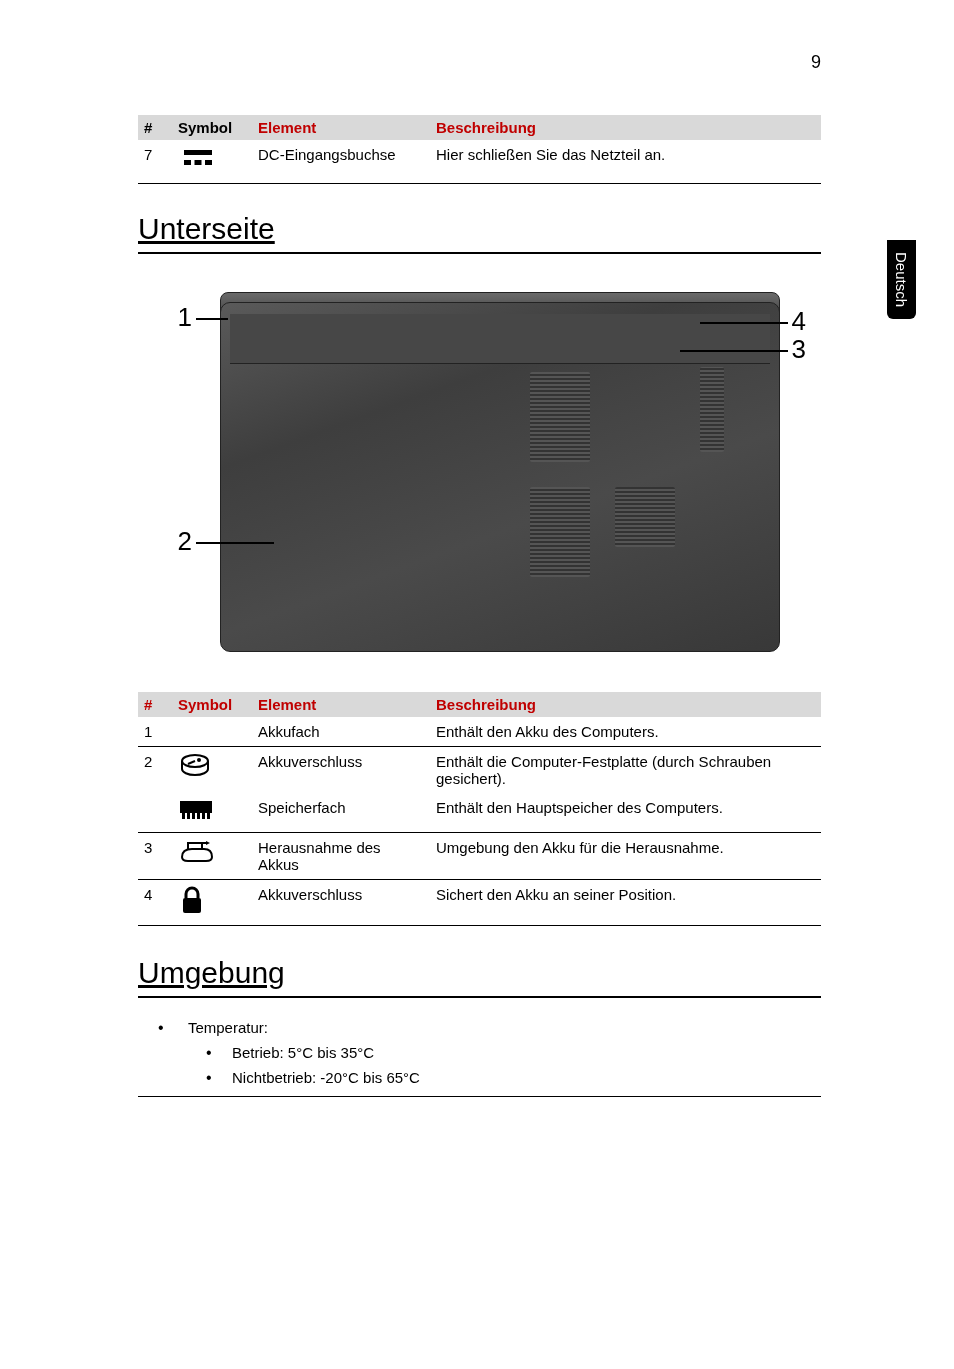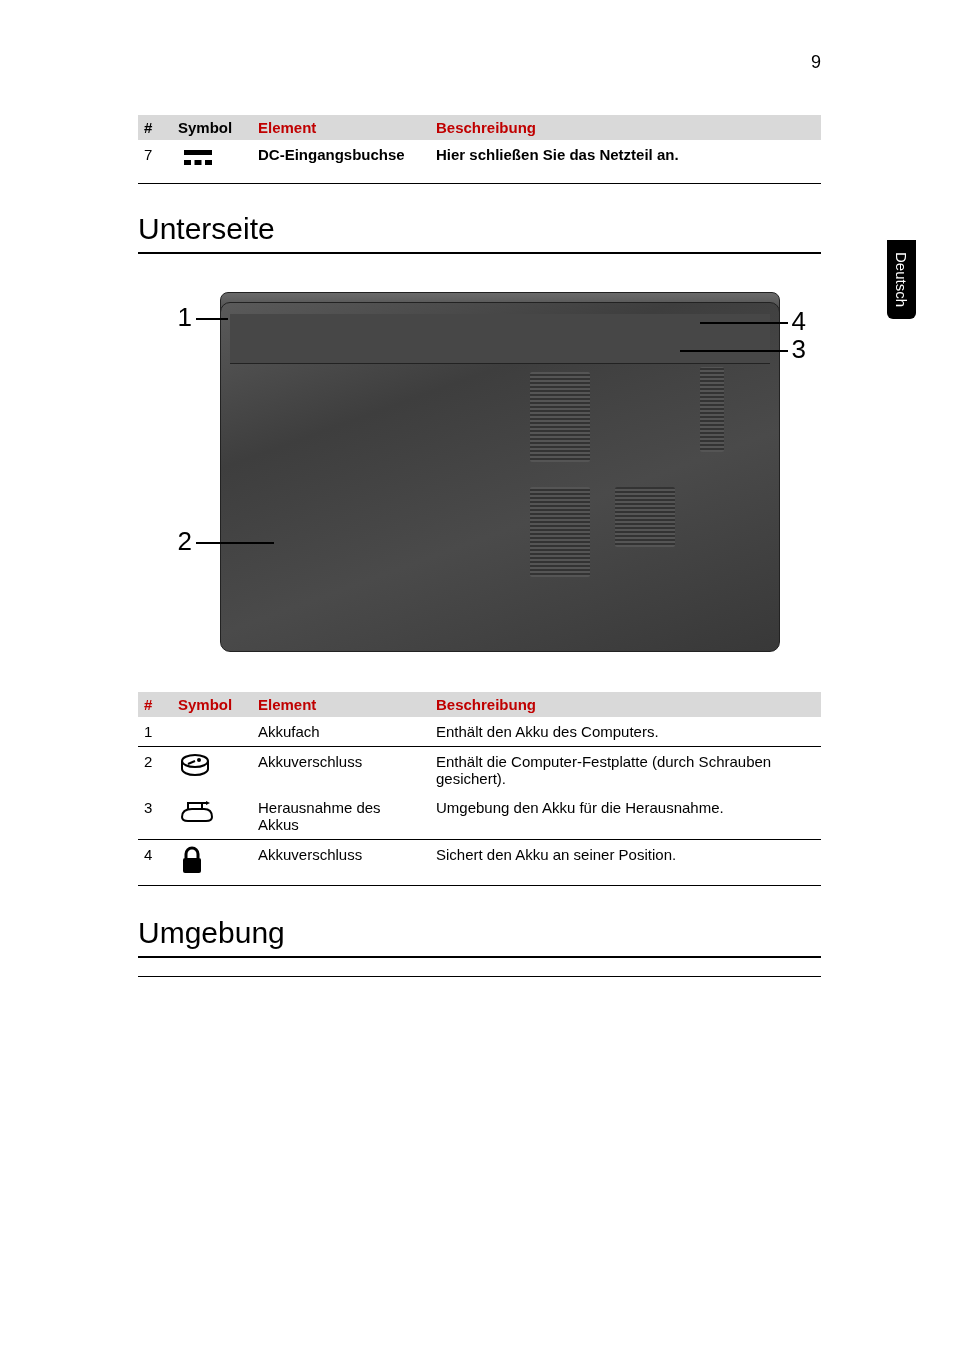--- a/index.html
+++ b/index.html
@@ -49,28 +49,28 @@
       font-size: 15px;
     }
     .table1 th.col-hash { width: 34px; }
     .table1 th.col-symbol { width: 80px; }
     .table1 th.col-element { width: 178px; color: #c00000; }
     .table1 th.col-desc { color: #c00000; }
     .table1 td {
       padding: 6px 6px;
       vertical-align: top;
       border-bottom: 1px solid #000;
-      font-weight: bold;
     }
     .table1 .hash-cell { font-weight: normal; }
     h1 {
       font-size: 30px;
       font-weight: normal;
       margin: 20px 0 4px 0;
       padding-bottom: 2px;
+      text-decoration: underline;
     }
     .hr-heavy {
       border: none;
       border-top: 2px solid #000;
       margin-bottom: 18px;
     }
     .diagram-container {
       width: 100%;
       display: flex;
       justify-content: center;
@@ -257,20 +257,36 @@
             <ellipse cx="17" cy="8" rx="13" ry="6" fill="none" stroke="#000" stroke-width="2"></ellipse>
             <path d="M4 8 v8 a13 6 0 0 0 26 0 v-8" fill="none" stroke="#000" stroke-width="2"></path>
             <circle cx="21" cy="7" r="2" fill="#000"></circle>
             <path d="M17 8 L10 11" stroke="#000" stroke-width="2"></path>
           </svg>
         </td>
         <td>Akkuverschluss</td>
         <td>Enthält die Computer-Festplatte (durch Schrauben gesichert).</td>
       </tr>
       <tr class="br">
+        <td></td>
+        <td class="icon-cell">
+          <svg width="36" height="24" viewBox="0 0 36 24">
+            <rect x="2" y="2" width="32" height="12" fill="#000"></rect>
+            <rect x="4" y="14" width="3" height="6" fill="#000"></rect>
+            <rect x="9" y="14" width="3" height="6" fill="#000"></rect>
+            <rect x="14" y="14" width="3" height="6" fill="#000"></rect>
+            <rect x="19" y="14" width="3" height="6" fill="#000"></rect>
+            <rect x="24" y="14" width="3" height="6" fill="#000"></rect>
+            <rect x="29" y="14" width="3" height="6" fill="#000"></rect>
+          </svg>
+        </td>
+        <td>Speicherfach</td>
+        <td>Enthält den Hauptspeicher des Computers.</td>
+      </tr>
+      <tr class="br">
         <td>3</td>
         <td class="icon-cell">
           <svg width="38" height="26" viewBox="0 0 38 26">
             <path d="M4 18 Q4 10 14 10 L26 10 Q34 10 34 18 Q34 22 28 22 L10 22 Q4 22 4 18 Z" fill="none" stroke="#000" stroke-width="2"></path>
             <path d="M10 10 L10 4 L24 4 L24 10" fill="none" stroke="#000" stroke-width="2"></path>
             <path d="M24 4 L30 4" stroke="#000" stroke-width="2"></path>
             <path d="M28 2 L32 4 L28 6" fill="#000"></path>
           </svg>
         </td>
         <td>Herausnahme des Akkus</td>
@@ -287,16 +303,23 @@
         <td>Akkuverschluss</td>
         <td>Sichert den Akku an seiner Position.</td>
       </tr>
     </tbody>
   </table>
 
   <h1>Umgebung</h1>
   <hr class="hr-heavy">
 
   <ul class="env-list">
+    <li>
+      <span>Temperatur:</span>
+      <ul>
+        <li><span>Betrieb: 5°C bis 35°C</span></li>
+        <li><span>Nichtbetrieb: -20°C bis 65°C</span></li>
+      </ul>
+    </li>
   </ul>
   <hr class="hr-bottom">
 
 </div>
 
 </body></html>

